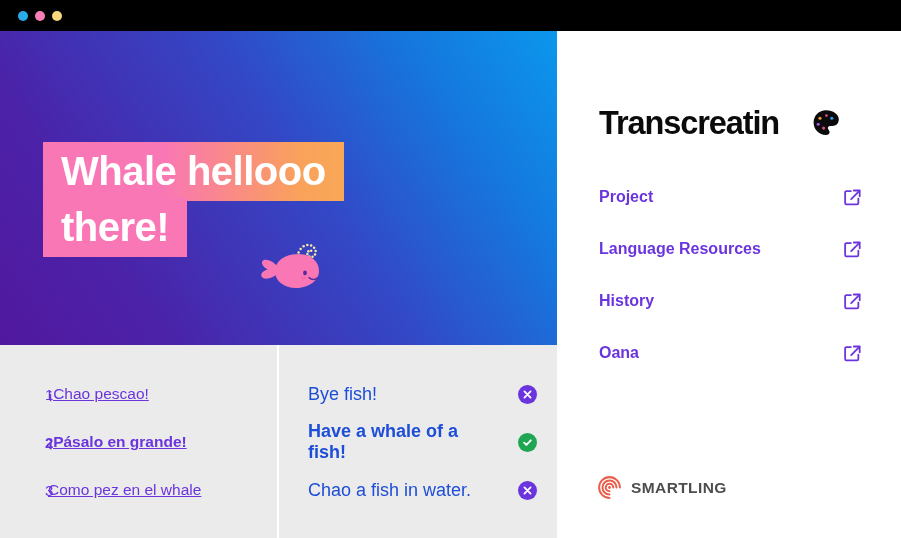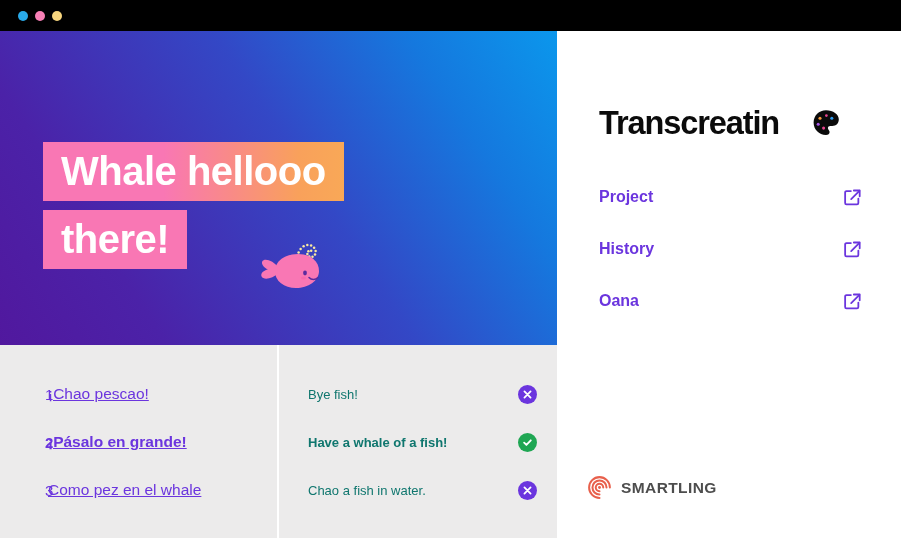--- a/index.html
+++ b/index.html
@@ -53,21 +53,20 @@
     white-space: nowrap;
   }
   .hero-line-1 {
     left: 43px; top: 87px;
     background: linear-gradient(90deg, #F977B4 0%, #F977B4 40%, #F98A88 62%, #F9A15B 85%, #F9A857 100%);
     margin-top: 24px;
   }
   .hero-line-2 {
     left: 43px; top: 167px;
     background: #F977B4;
-    margin-top: 12px;
   }
   .whale {
     position: absolute;
     left: 252px; top: 185px;
     width: 84px; height: 72px;
   }
 
   
   .table-panel {
     position: absolute;
@@ -103,22 +102,22 @@
   .cell-source {
     flex: 0 0 234px;
     color: #6B35DE;
     font-size: 15.5px;
     font-weight: normal;
     text-decoration: underline;
   }
   .cell-target {
     flex: 1;
     padding-left: 26px;
-    color: #0f766e;
-    font-size: 13px;
+    color: #1d4ed8;
+    font-size: 18px;
     font-weight: normal;
   }
   .row.selected .cell-num,
   .row.selected .cell-source,
   .row.selected .cell-target { font-weight: bold; }
 
   .status {
     width: 60px;
     display: flex;
     justify-content: center;
@@ -167,21 +166,21 @@
     justify-content: space-between;
     color: #6B35DE;
     font-size: 16px;
     font-weight: bold;
   }
   .ext-icon { width: 17px; height: 17px; }
 
   
   .logo {
     position: absolute;
-    left: 30px; top: 444px;
+    left: 40px; top: 444px;
     display: flex;
     align-items: center;
     gap: 9px;
   }
   .logo-text {
     color: #4D4D4D;
     font-size: 15.5px;
     font-weight: bold;
     letter-spacing: 0.4px;
   }
@@ -297,20 +296,28 @@
 
     <div class="menu-item">
       <span>Project</span>
       <svg class="ext-icon" viewBox="0 0 18 18">
         <path d="M7.3 2.2H2.6A1.4 1.4 0 0 0 1.2 3.6v11.2A1.4 1.4 0 0 0 2.6 16.2h11.2a1.4 1.4 0 0 0 1.4-1.4v-4.7" stroke="#6B35DE" stroke-width="1.9" fill="none" stroke-linecap="round" stroke-linejoin="round"></path>
         <path d="M10.4 1.6h6.2v6.2" stroke="#6B35DE" stroke-width="1.9" fill="none" stroke-linecap="round" stroke-linejoin="round"></path>
         <path d="M16.3 1.9 L7.6 10.6" stroke="#6B35DE" stroke-width="1.9" fill="none" stroke-linecap="round"></path>
       </svg>
     </div>
 
+    <div class="menu-item">
+      <span>Language Resources</span>
+      <svg class="ext-icon" viewBox="0 0 18 18">
+        <path d="M7.3 2.2H2.6A1.4 1.4 0 0 0 1.2 3.6v11.2A1.4 1.4 0 0 0 2.6 16.2h11.2a1.4 1.4 0 0 0 1.4-1.4v-4.7" stroke="#6B35DE" stroke-width="1.9" fill="none" stroke-linecap="round" stroke-linejoin="round"></path>
+        <path d="M10.4 1.6h6.2v6.2" stroke="#6B35DE" stroke-width="1.9" fill="none" stroke-linecap="round" stroke-linejoin="round"></path>
+        <path d="M16.3 1.9 L7.6 10.6" stroke="#6B35DE" stroke-width="1.9" fill="none" stroke-linecap="round"></path>
+      </svg>
+    </div>
 
     <div class="menu-item">
       <span>History</span>
       <svg class="ext-icon" viewBox="0 0 18 18">
         <path d="M7.3 2.2H2.6A1.4 1.4 0 0 0 1.2 3.6v11.2A1.4 1.4 0 0 0 2.6 16.2h11.2a1.4 1.4 0 0 0 1.4-1.4v-4.7" stroke="#6B35DE" stroke-width="1.9" fill="none" stroke-linecap="round" stroke-linejoin="round"></path>
         <path d="M10.4 1.6h6.2v6.2" stroke="#6B35DE" stroke-width="1.9" fill="none" stroke-linecap="round" stroke-linejoin="round"></path>
         <path d="M16.3 1.9 L7.6 10.6" stroke="#6B35DE" stroke-width="1.9" fill="none" stroke-linecap="round"></path>
       </svg>
     </div>
 

